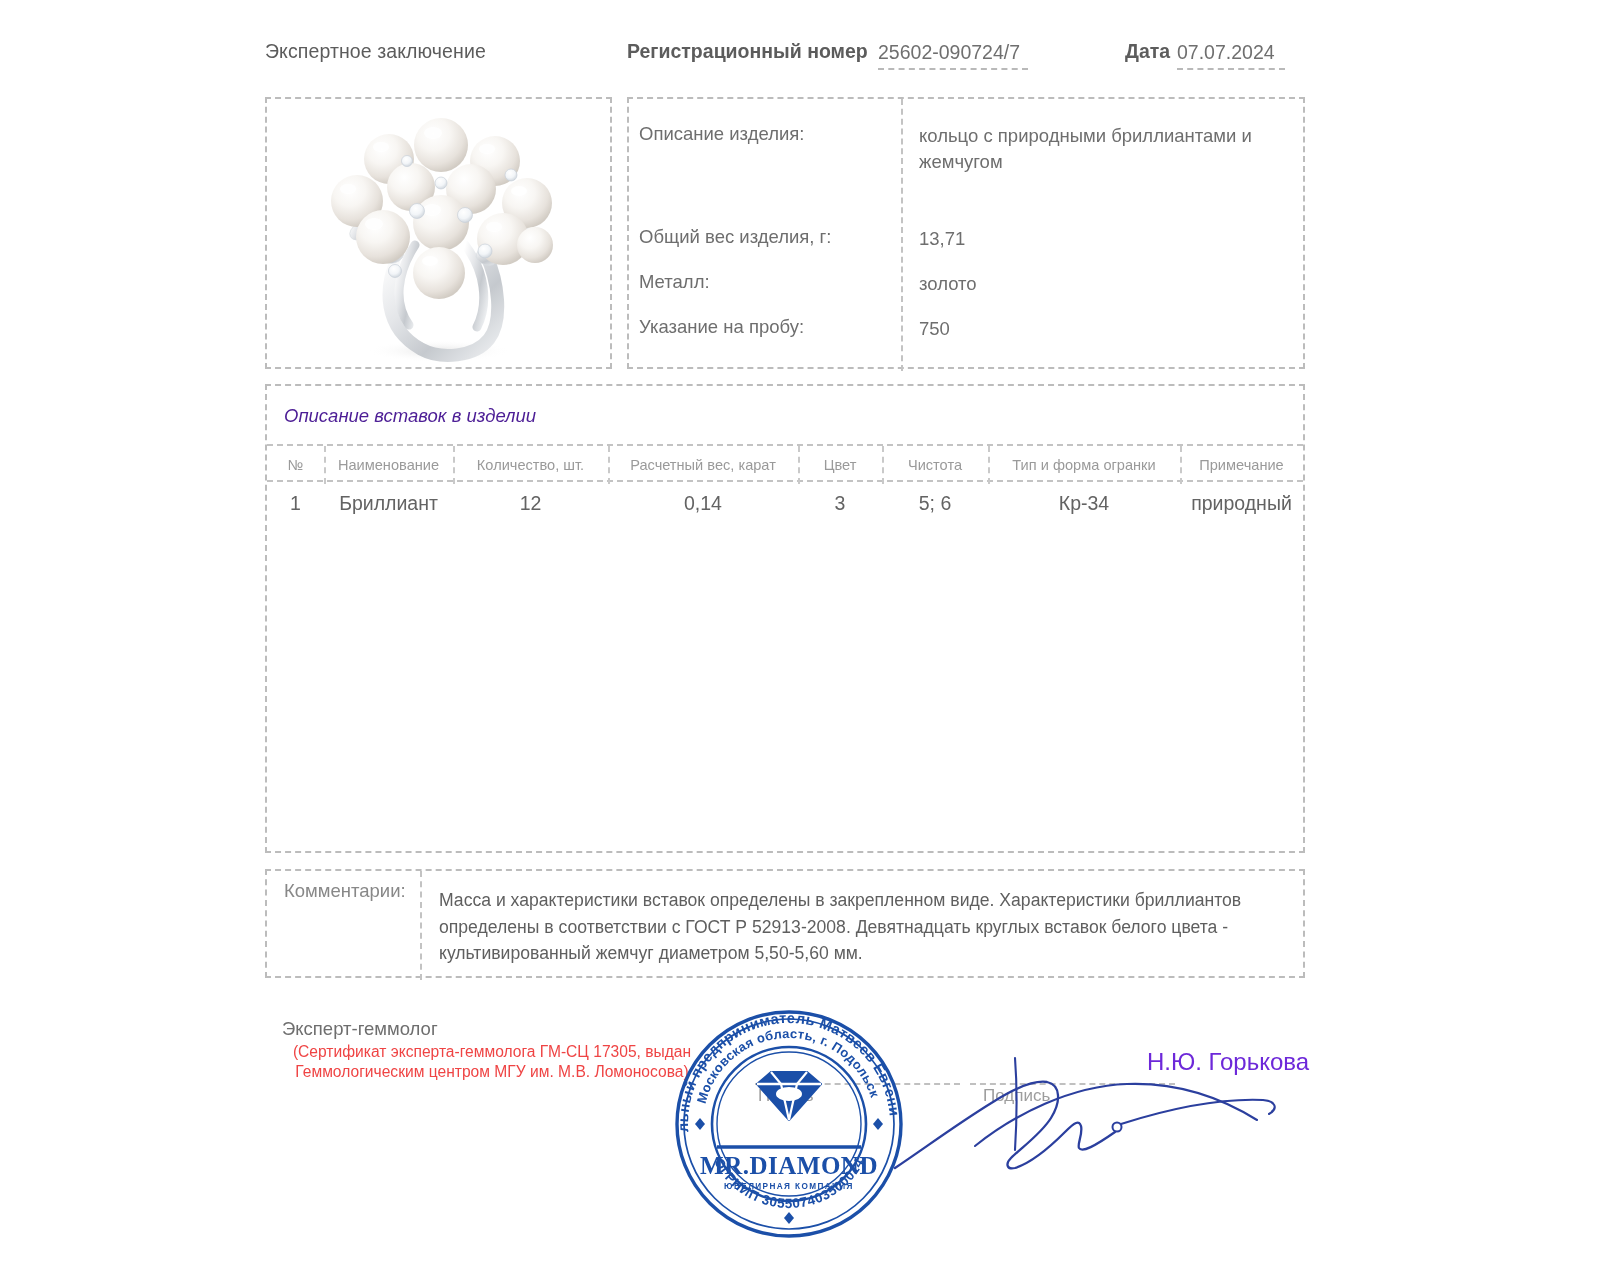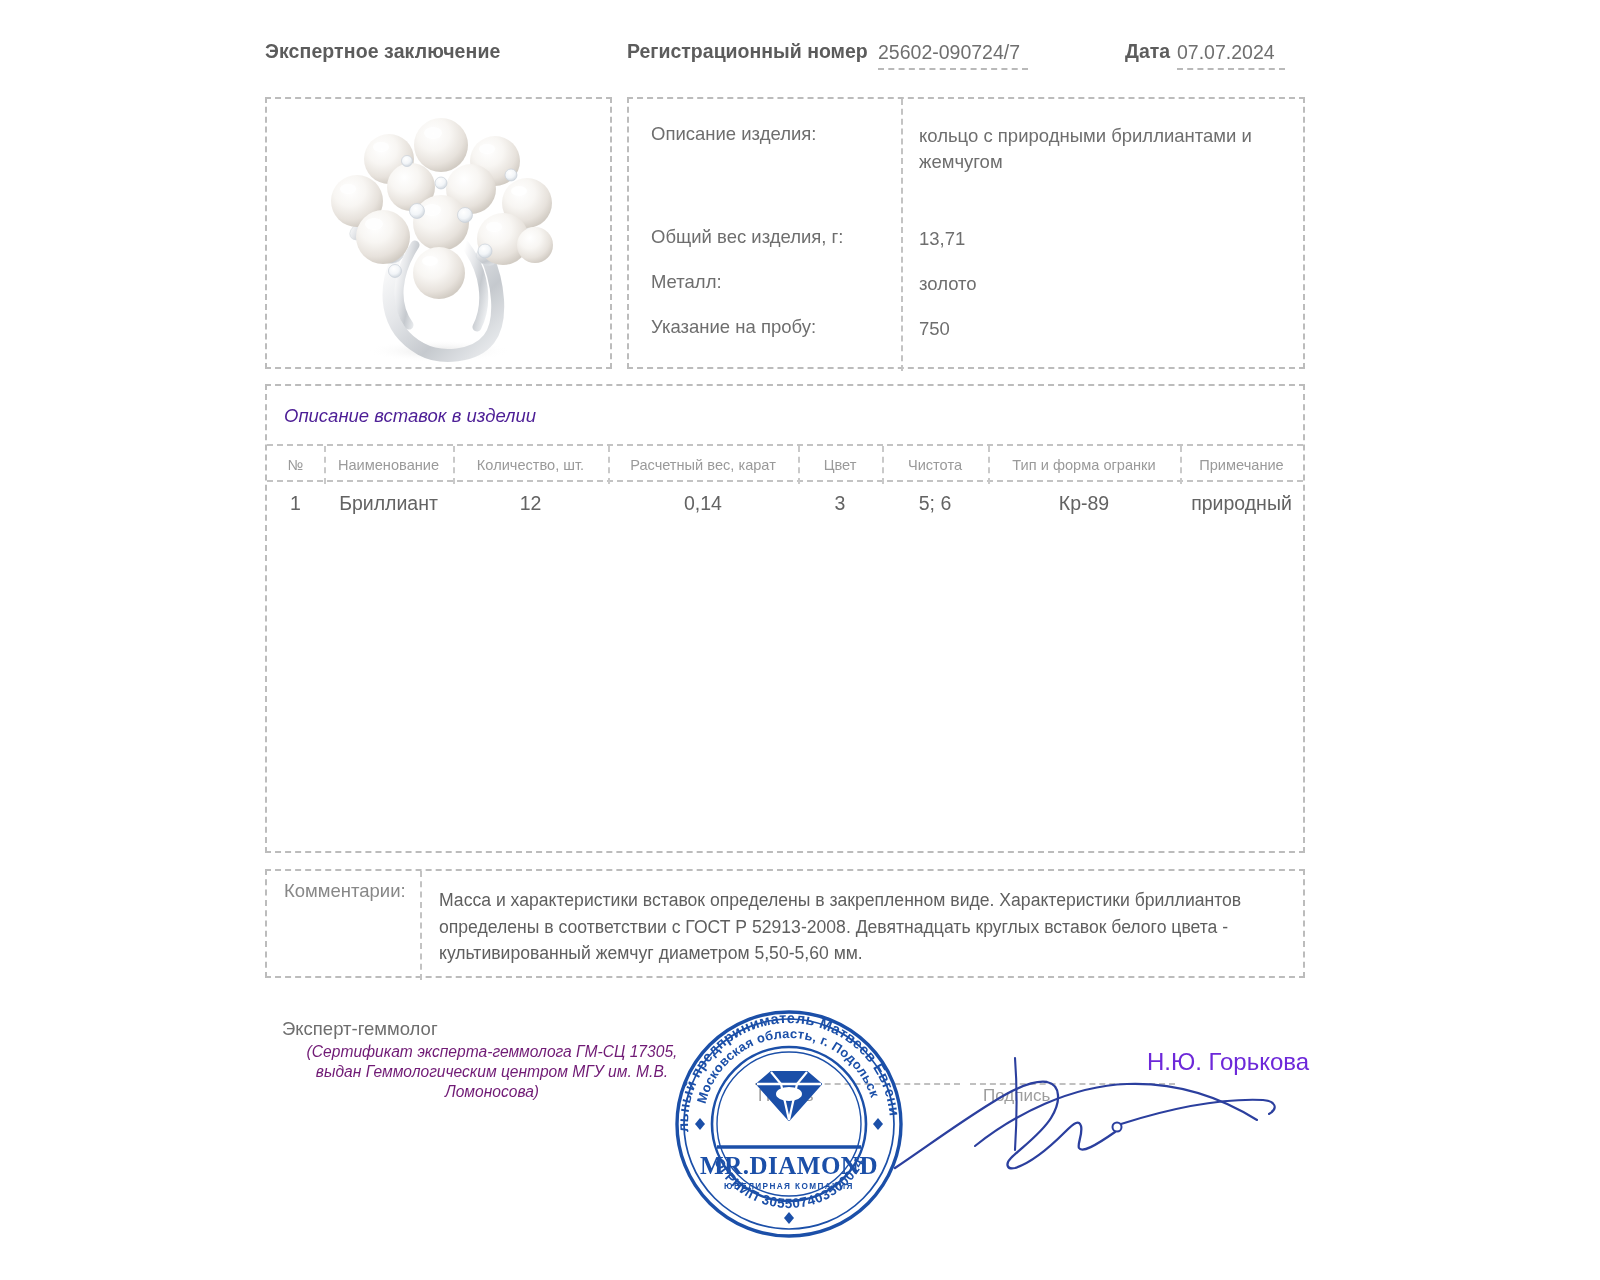--- a/index.html
+++ b/index.html
@@ -29,21 +29,21 @@
     left: 0;
     top: 40px;
     width: 1040px;
     height: 34px;
   }
   .hdr-title {
     position: absolute;
     left: 0;
     top: 0;
     font-size: 19.5px;
-    font-weight: bold;
+    font-weight: normal;
     color: #5c5c5c;
     letter-spacing: 0.1px;
     white-space: nowrap;
   }
   .hdr-reg-label {
     position: absolute;
     left: 362px;
     top: 0;
     font-size: 19.5px;
     font-weight: bold;
@@ -123,21 +123,21 @@
     height: 272px;
     border-left: 2px dashed #c3c3c3;
   }
   .spec-row {
     position: absolute;
     left: 0;
     width: 678px;
   }
   .spec-label {
     position: absolute;
-    left: 22px;
+    left: 10px;
     font-size: 18.5px;
     color: #6e6e6e;
     white-space: nowrap;
   }
   .spec-value {
     position: absolute;
     left: 290px;
     width: 370px;
     font-size: 18.5px;
     color: #6e6e6e;
@@ -261,22 +261,21 @@
     color: #6e6e6e;
     white-space: nowrap;
   }
   .expert-cert {
     position: absolute;
     left: 17px;
     top: 34px;
     width: 420px;
     font-size: 15.6px;
     line-height: 20px;
-    color: #701a75;
-    font-style: italic;
+    color: #ef4444;
   }
   .seal-line {
     position: absolute;
     left: 490px;
     top: 75px;
     width: 205px;
     border-top: 2px dashed #c0c0c0;
   }
   .seal-label {
     position: absolute;
@@ -462,21 +461,21 @@
       <div class="cell" style="left:913px;width:123px;">Примечание</div>
     </div>
 
     <div class="tbl-row">
       <div class="cell" style="left:0;width:57px;">1</div>
       <div class="cell" style="left:57px;width:129px;">Бриллиант</div>
       <div class="cell" style="left:186px;width:155px;">12</div>
       <div class="cell" style="left:341px;width:190px;">0,14</div>
       <div class="cell" style="left:531px;width:84px;">3</div>
       <div class="cell" style="left:615px;width:106px;">5; 6</div>
-      <div class="cell" style="left:721px;width:192px;">Кр-89</div>
+      <div class="cell" style="left:721px;width:192px;">Кр-34</div>
       <div class="cell" style="left:913px;width:123px;">природный</div>
     </div>
   </div>
 
   <div class="comments">
     <div class="comments-divider"></div>
     <div class="comments-label">Комментарии:</div>
     <div class="comments-text">Масса и характеристики вставок определены в закрепленном виде. Характеристики бриллиантов определены в соответствии с ГОСТ Р 52913-2008. Девятнадцать круглых вставок белого цвета - культивированный жемчуг диаметром 5,50-5,60 мм.</div>
   </div>
 

